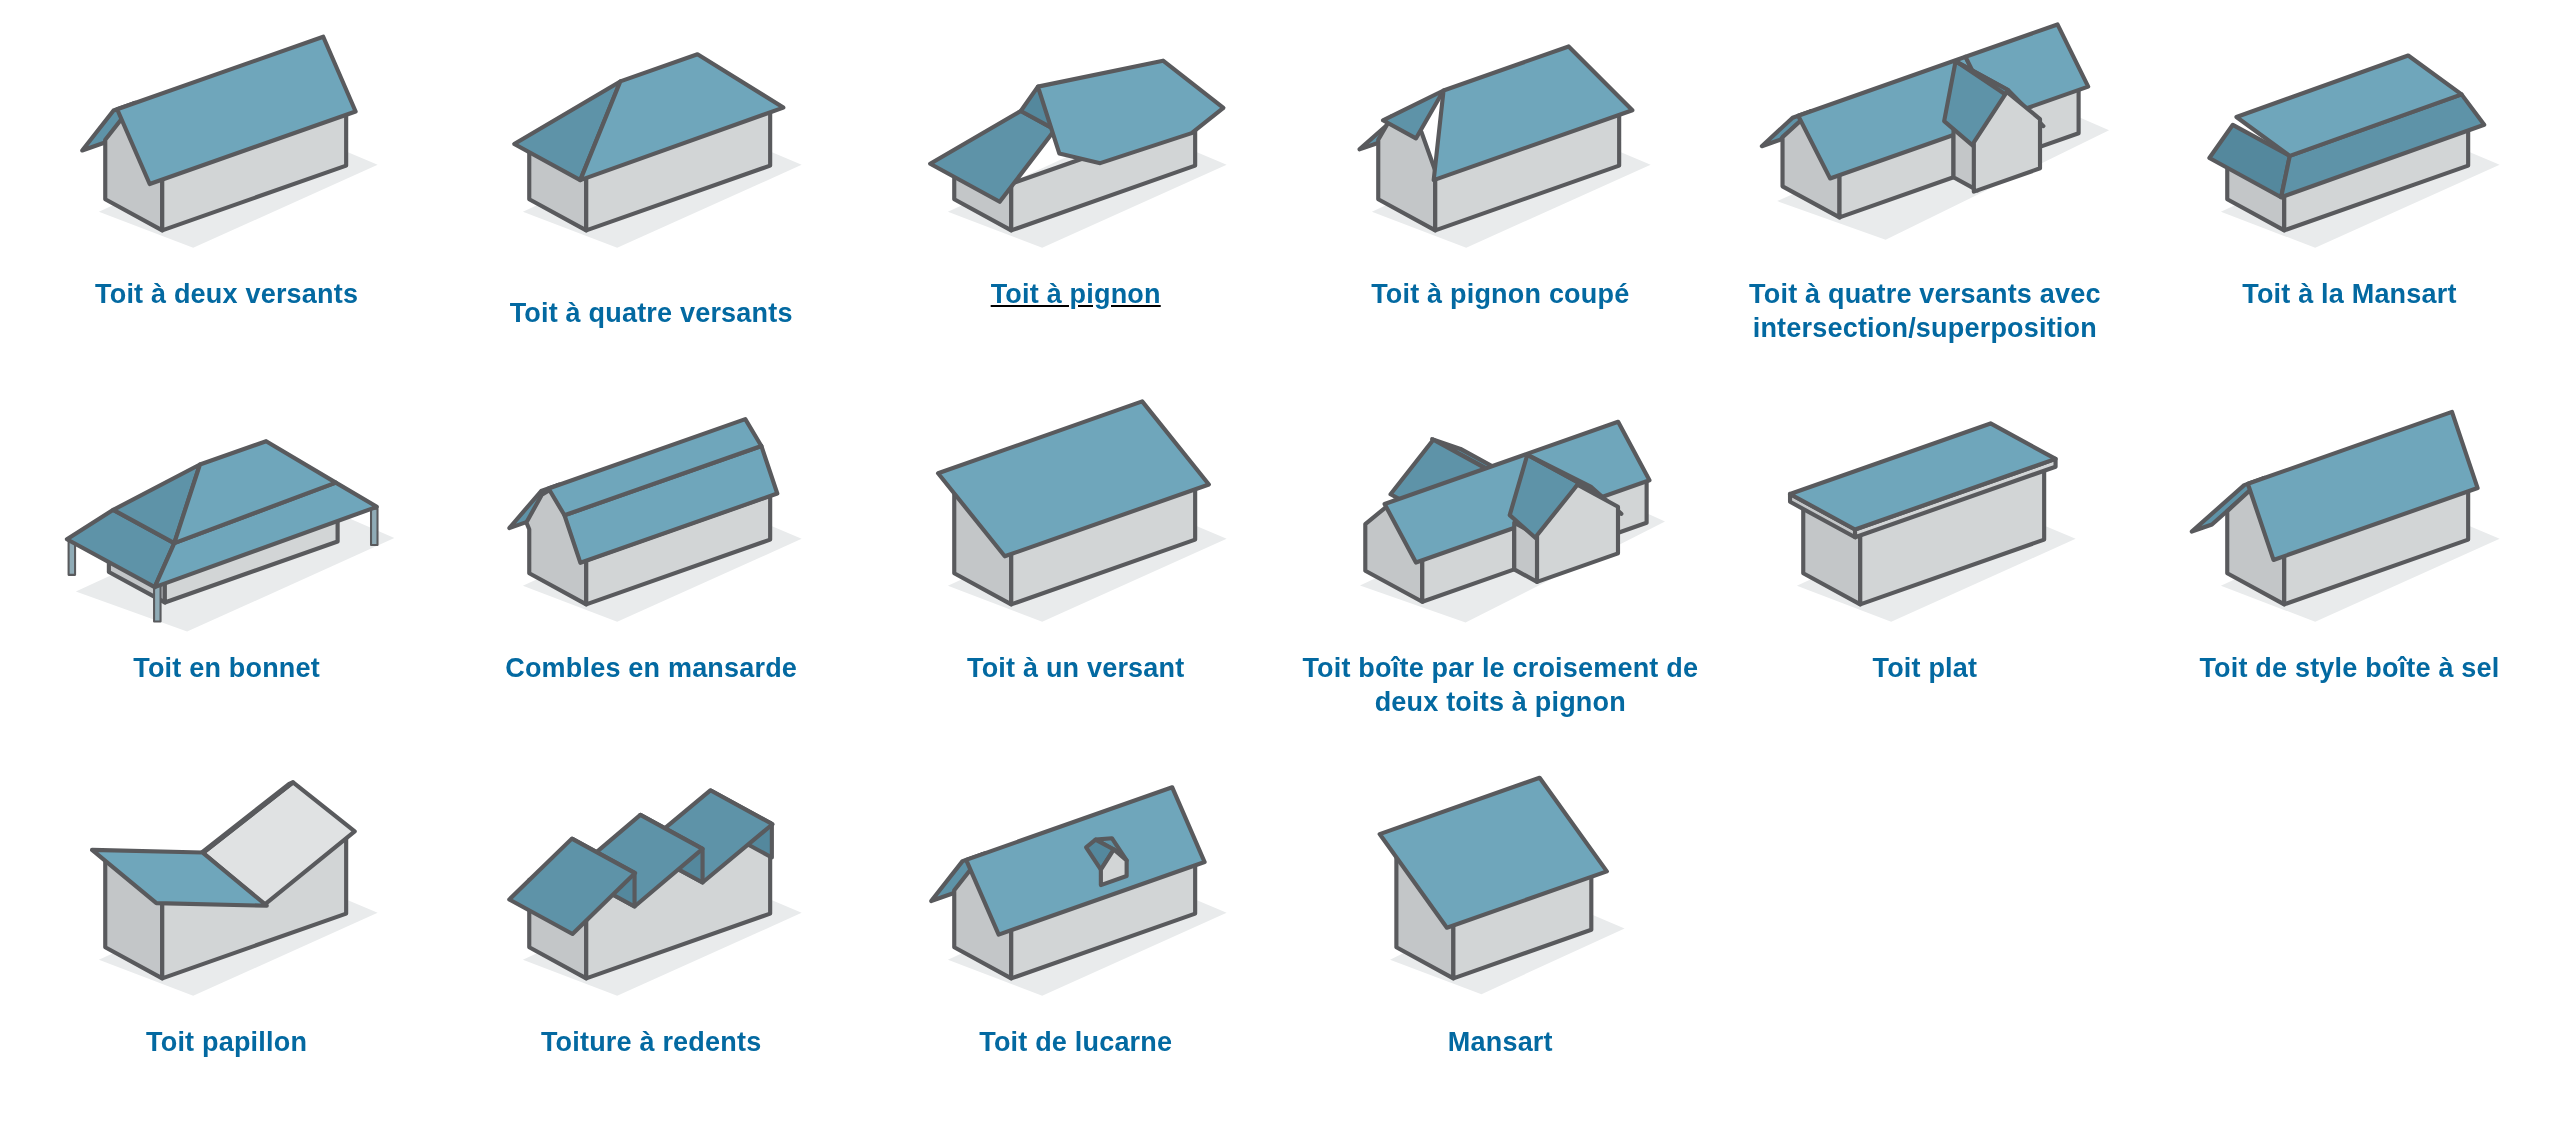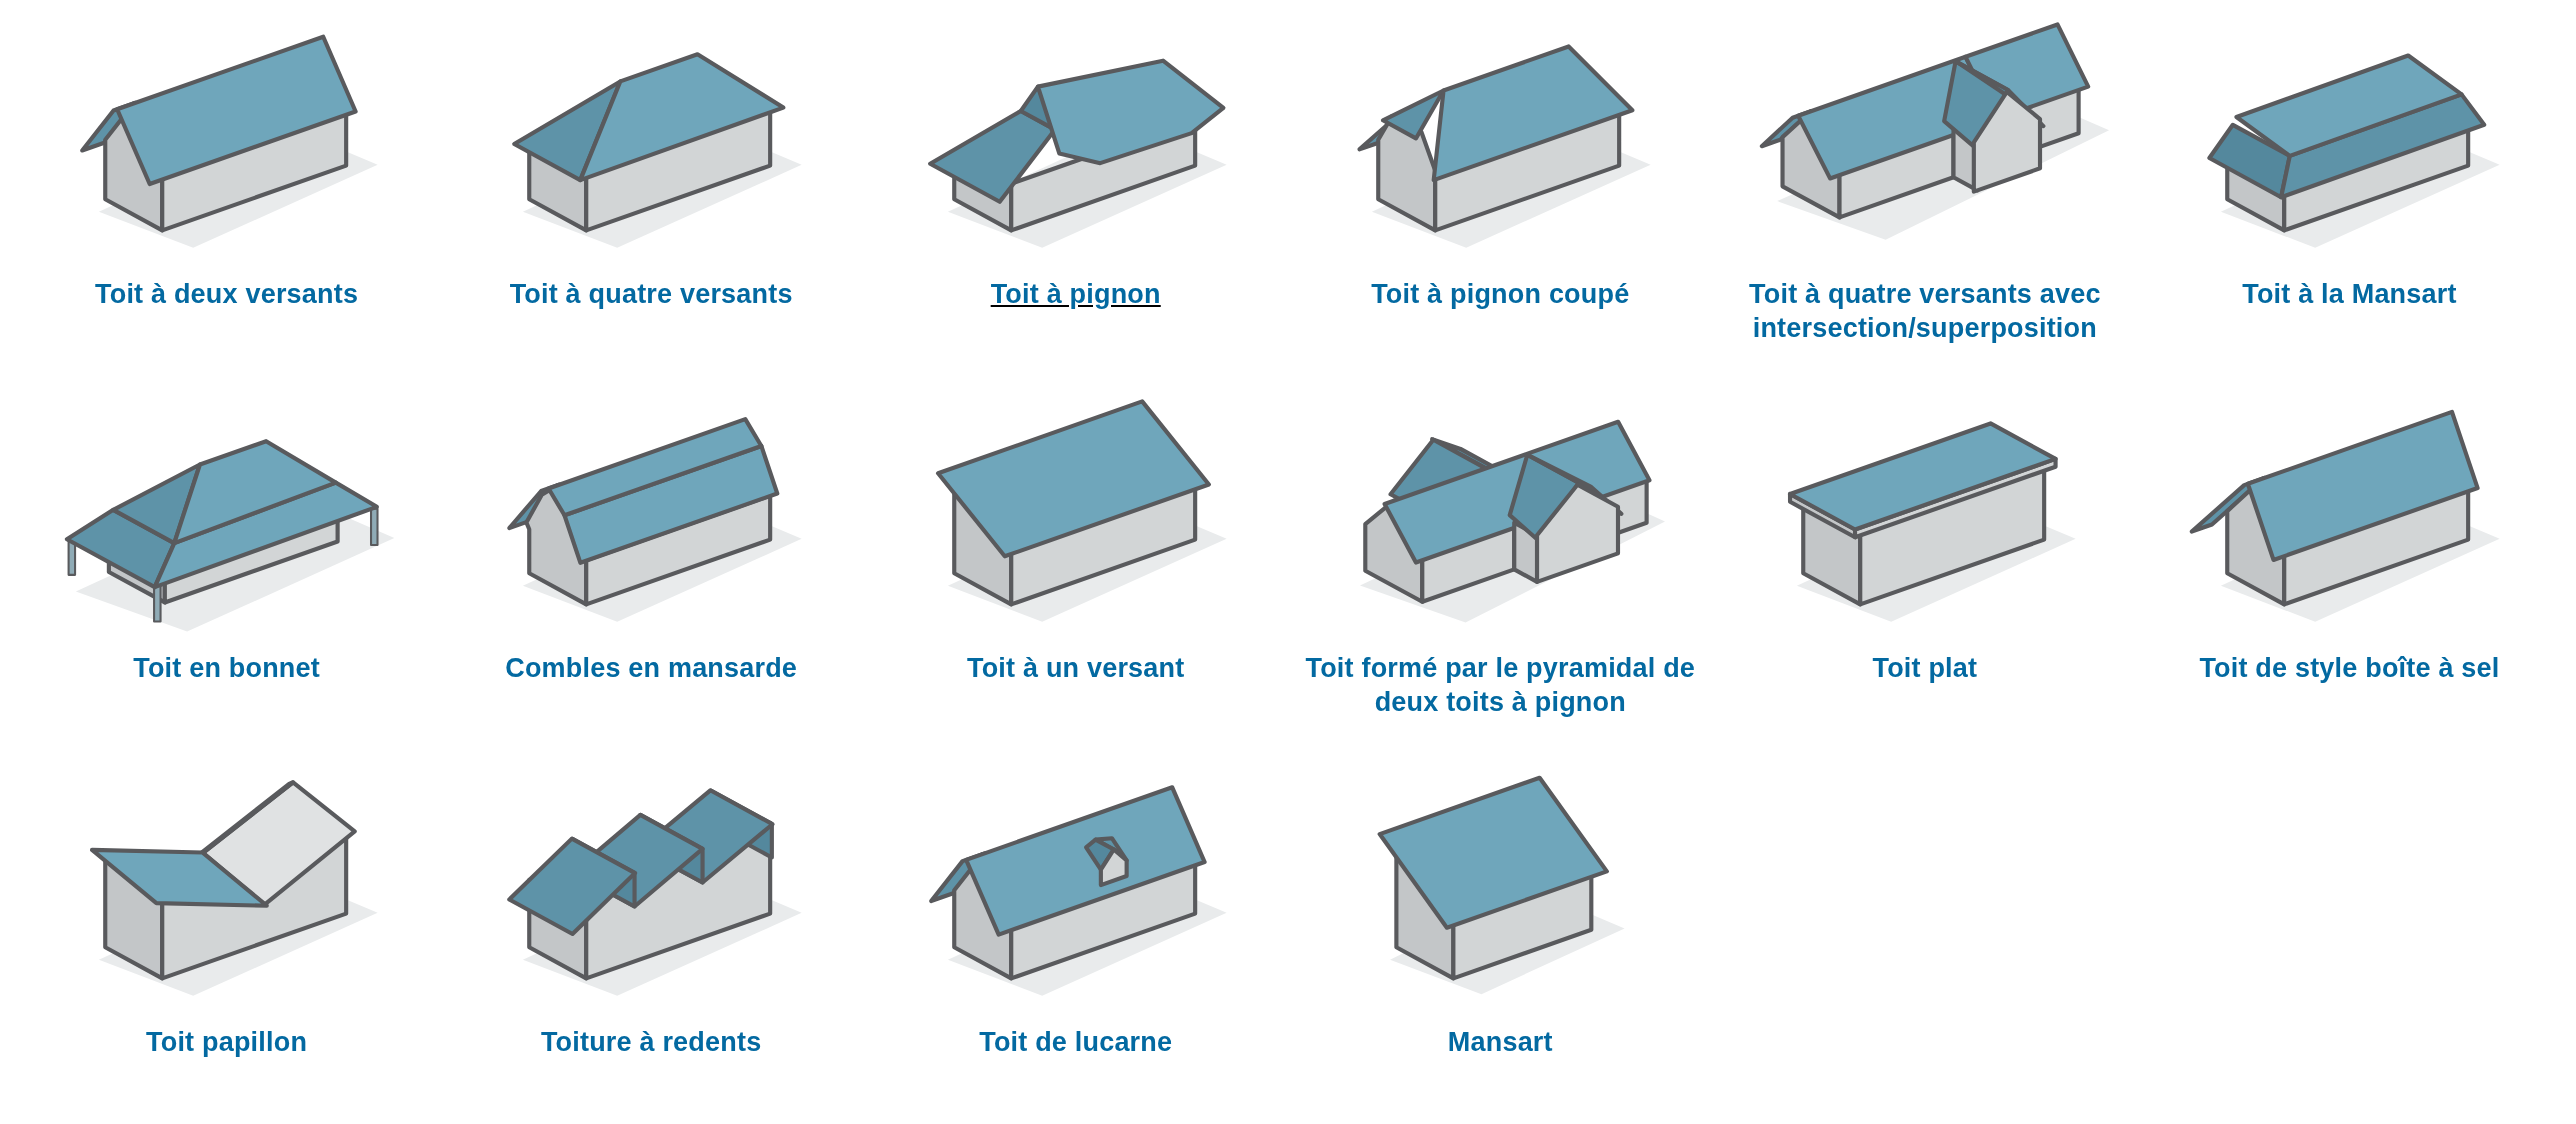--- a/index.html
+++ b/index.html
@@ -42,21 +42,21 @@
             <polygon points="51.1,159.7 123.9,187.4 266.3,123.4 194.9,93.2" fill="#E9EBEC" stroke="none"></polygon>
             <polygon points="62.4,81.5 79.4,75.5 55.2,106.3 38.2,112.3" fill="#5E93A8"></polygon>
             <polygon points="56.0,150.0 100.0,174.0 100.0,128.0 78.0,76.0 56.0,104.0" fill="#C3C6C8"></polygon>
             <polygon points="100.0,174.0 242.0,124.0 242.0,78.0 100.0,128.0" fill="#D2D5D6"></polygon>
             <polygon points="90.3,138.2 249.3,82.2 224.3,24.5 65.2,80.5" fill="#6FA6BB"></polygon>
           </g>
         </svg>
       </div>
       <figcaption class="caption">Toit à deux versants</figcaption>
     </figure>
-    <figure class="cell" style="margin: 0px;">
+    <figure class="cell" style="margin: 0px; gap: 19px;">
       <div class="art">
         <svg viewBox="0 0 300 210" xmlns="http://www.w3.org/2000/svg">
           <g stroke="#595A5D" stroke-width="3.2" stroke-linejoin="round" stroke-linecap="round">
             <polygon points="51.1,159.7 123.9,187.4 266.3,123.4 194.9,93.2" fill="#E9EBEC" stroke="none"></polygon>
             <polygon points="56.0,150.0 100.0,174.0 100.0,128.0 56.0,104.0" fill="#C3C6C8"></polygon>
             <polygon points="100.0,174.0 242.0,124.0 242.0,78.0 100.0,128.0" fill="#D2D5D6"></polygon>
             <polygon points="44.4,107.3 95.4,135.2 126.3,59.0" fill="#5E93A8"></polygon>
             <polygon points="95.4,135.2 252.2,79.2 185.9,38.0 126.3,59.0" fill="#6FA6BB"></polygon>
           </g>
         </svg>
@@ -186,21 +186,21 @@
             <polygon points="90.0,172.0 161.0,147.0 161.0,111.0 90.0,136.0" fill="#D2D5D6"></polygon>
             <polygon points="217.8,127.0 263.2,111.0 263.2,75.0 217.8,91.0" fill="#D2D5D6"></polygon>
             <polygon points="85.1,141.7 265.4,78.2 241.2,33.0 60.9,96.5" fill="#6FA6BB"></polygon>
             <polygon points="161.0,147.0 178.6,156.6 178.6,120.6 161.0,111.0" fill="#C3C6C8"></polygon>
             <polygon points="171.1,58.5 210.7,80.1 181.2,126.0 157.5,105.1" fill="#5E93A8"></polygon>
             <polygon points="172.4,59.2 210.7,80.1 243.7,104.0 220.0,83.1" fill="#54889D"></polygon>
             <polygon points="178.6,156.6 241.1,134.6 241.1,98.6 209.8,81.6 178.6,120.6" fill="#D2D5D6"></polygon>
           </g>
         </svg>
       </div>
-      <figcaption class="caption">Toit formé par le pyramidal de deux toits à pignon</figcaption>
+      <figcaption class="caption">Toit boîte par le croisement de deux toits à pignon</figcaption>
     </figure>
     <figure class="cell" style="margin: 0px;">
       <div class="art">
         <svg viewBox="0 0 300 210" xmlns="http://www.w3.org/2000/svg">
           <g stroke="#595A5D" stroke-width="3.2" stroke-linejoin="round" stroke-linecap="round">
             <polygon points="51.1,159.7 123.9,187.4 266.3,123.4 194.9,93.2" fill="#E9EBEC" stroke="none"></polygon>
             <polygon points="56.0,150.0 100.0,174.0 100.0,118.0 56.0,94.0" fill="#C3C6C8"></polygon>
             <polygon points="100.0,174.0 242.0,124.0 242.0,68.0 100.0,118.0" fill="#D2D5D6"></polygon>
             <polygon points="45.8,94.8 96.0,122.2 96.0,116.2 45.8,88.8" fill="#C3C6C8"></polygon>
             <polygon points="96.0,122.2 250.8,67.7 250.8,61.7 96.0,116.2" fill="#D2D5D6"></polygon>

